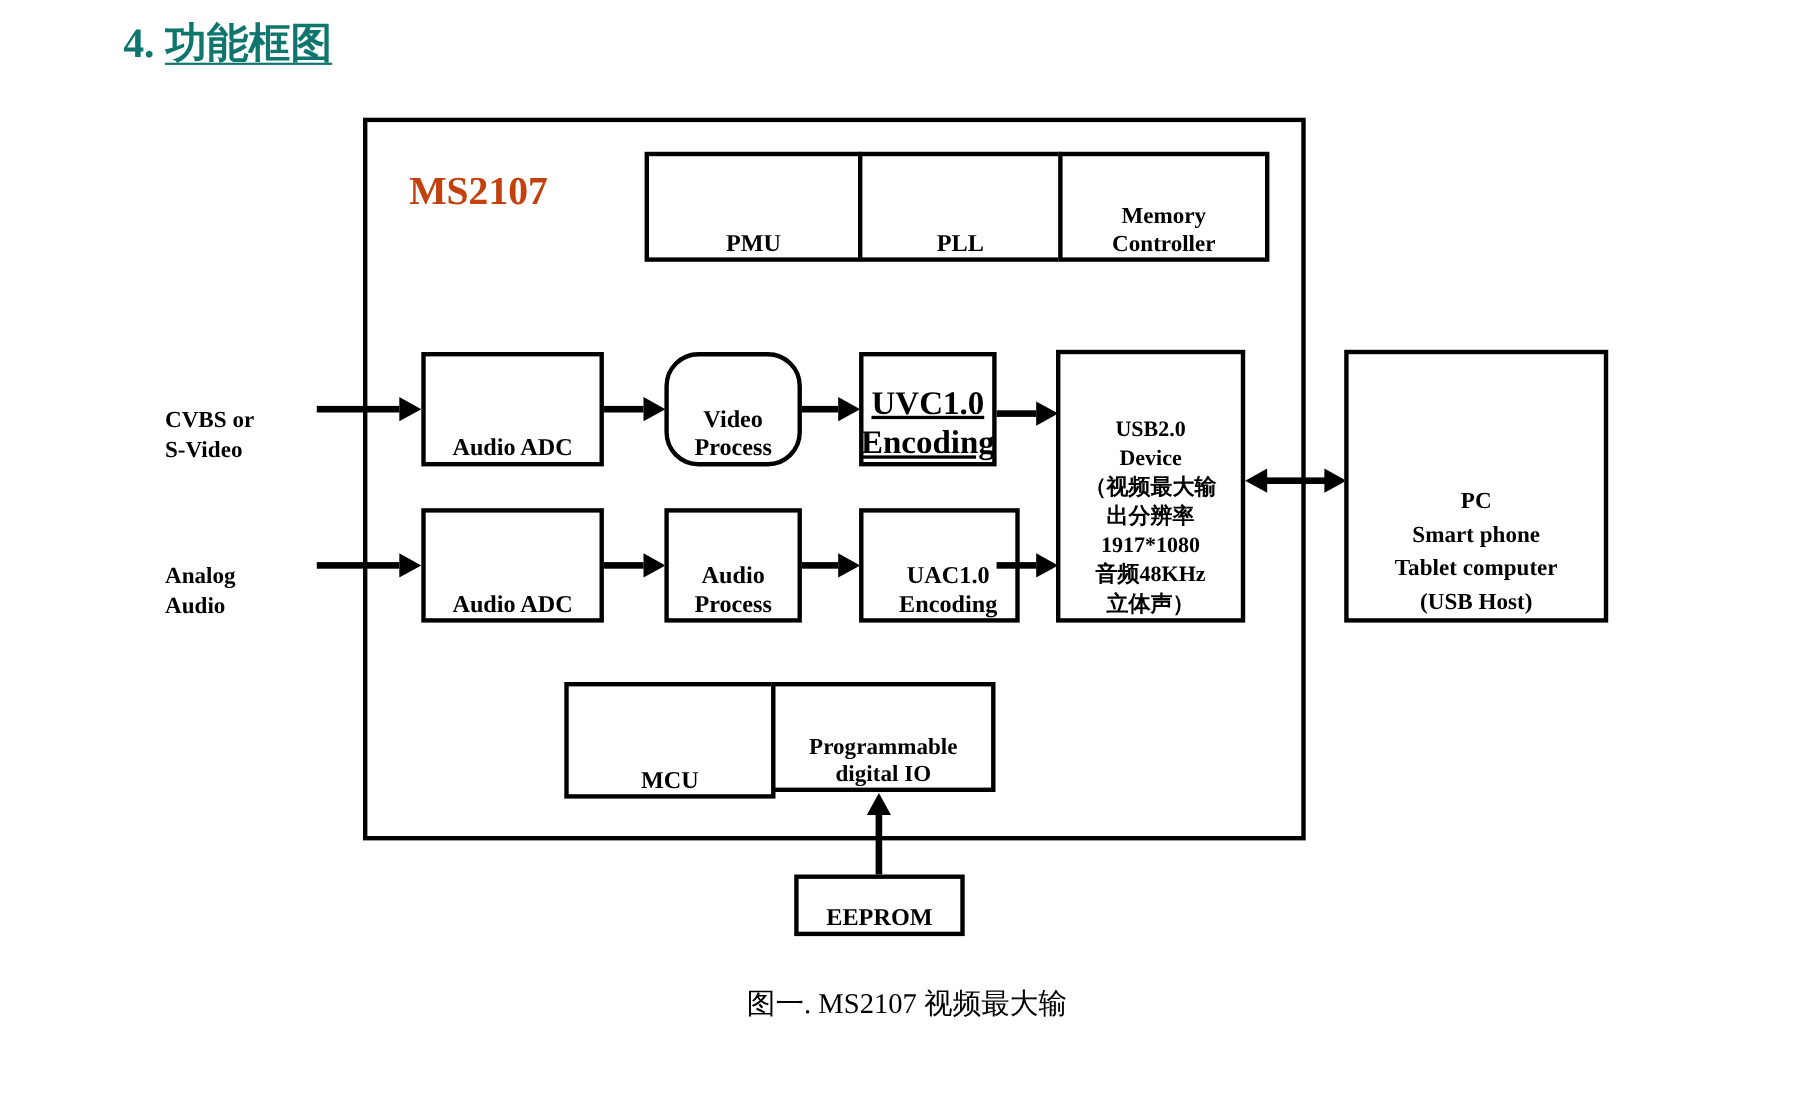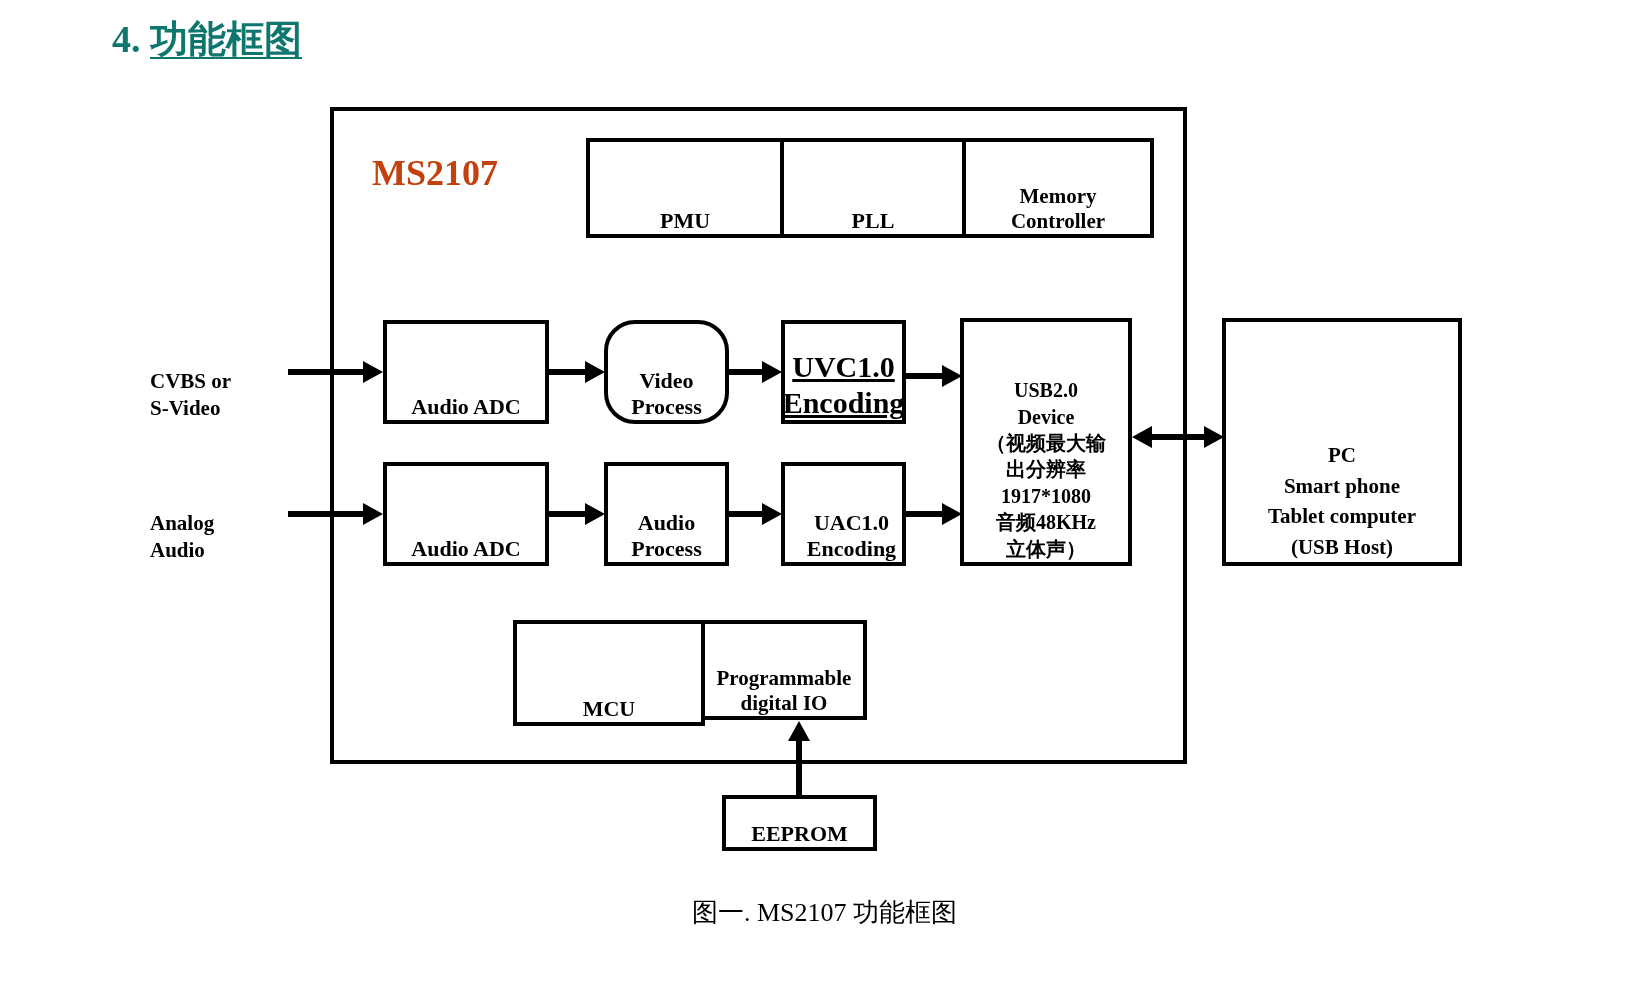--- a/index.html
+++ b/index.html
@@ -234,21 +234,21 @@
 <div class="blk" style="left:604px; top:462px; width:125px; height:104px; font-size:22px; white-space:pre-line;">
   <span>Audio
 Process</span>
 </div>
 
 <div class="arrow-h" style="left:729px; top:514px; width:53px;">
   <div class="shaft" style="width:33px;"></div>
   <div class="head-r" style="left:33px;"></div>
 </div>
 
-<div class="blk" style="left:781px; top:462px; width:125px; height:104px; font-size:22px; white-space:pre-line;padding-left:16px;">
+<div class="blk" style="left:781px; top:462px; width:146px; height:104px; font-size:22px; white-space:pre-line;padding-left:16px;">
   <span>UAC1.0
 Encoding</span>
 </div>
 
 <div class="arrow-h" style="left:906px; top:514px; width:56px;">
   <div class="shaft" style="width:36px;"></div>
   <div class="head-r" style="left:36px;"></div>
 </div>
 
 <div class="blk" style="left:960px; top:318px; width:172px; height:248px; font-size:20px; white-space:pre-line; line-height:1.32;">
@@ -270,28 +270,28 @@
 <div class="blk" style="left:1222px; top:318px; width:240px; height:248px; font-size:21px; white-space:pre-line; line-height:1.45;">
   <span>PC
 Smart phone
 Tablet computer
 (USB Host)</span>
 </div>
 
 <div class="blk" style="left:513px; top:620px; width:192px; height:106px; font-size:22px;">
   <span>MCU</span>
 </div>
-<div class="blk" style="left:701px; top:620px; width:166px; height:100px; font-size:21px; white-space:pre-line;">
+<div class="blk" style="left:701px; top:620px; width:204px; height:100px; font-size:21px; white-space:pre-line;">
   <span>Programmable
 digital IO</span>
 </div>
 
 <div class="arrow-v" style="left:799px; top:721px; height:112px;">
   <div class="shaft" style="top:16px; height:80px;"></div>
   <div class="head-u" style="top:0px;"></div>
   <div class="head-d" style="top:92px;"></div>
 </div>
 
 <div class="blk" style="left:722px; top:795px; width:155px; height:56px; font-size:22px;">
   <span>EEPROM</span>
 </div>
 
-<div id="figure-caption">图一. MS2107 功能框图</div>
+<div id="figure-caption">图一. MS2107 视频最大输</div>
 
 </body></html>

